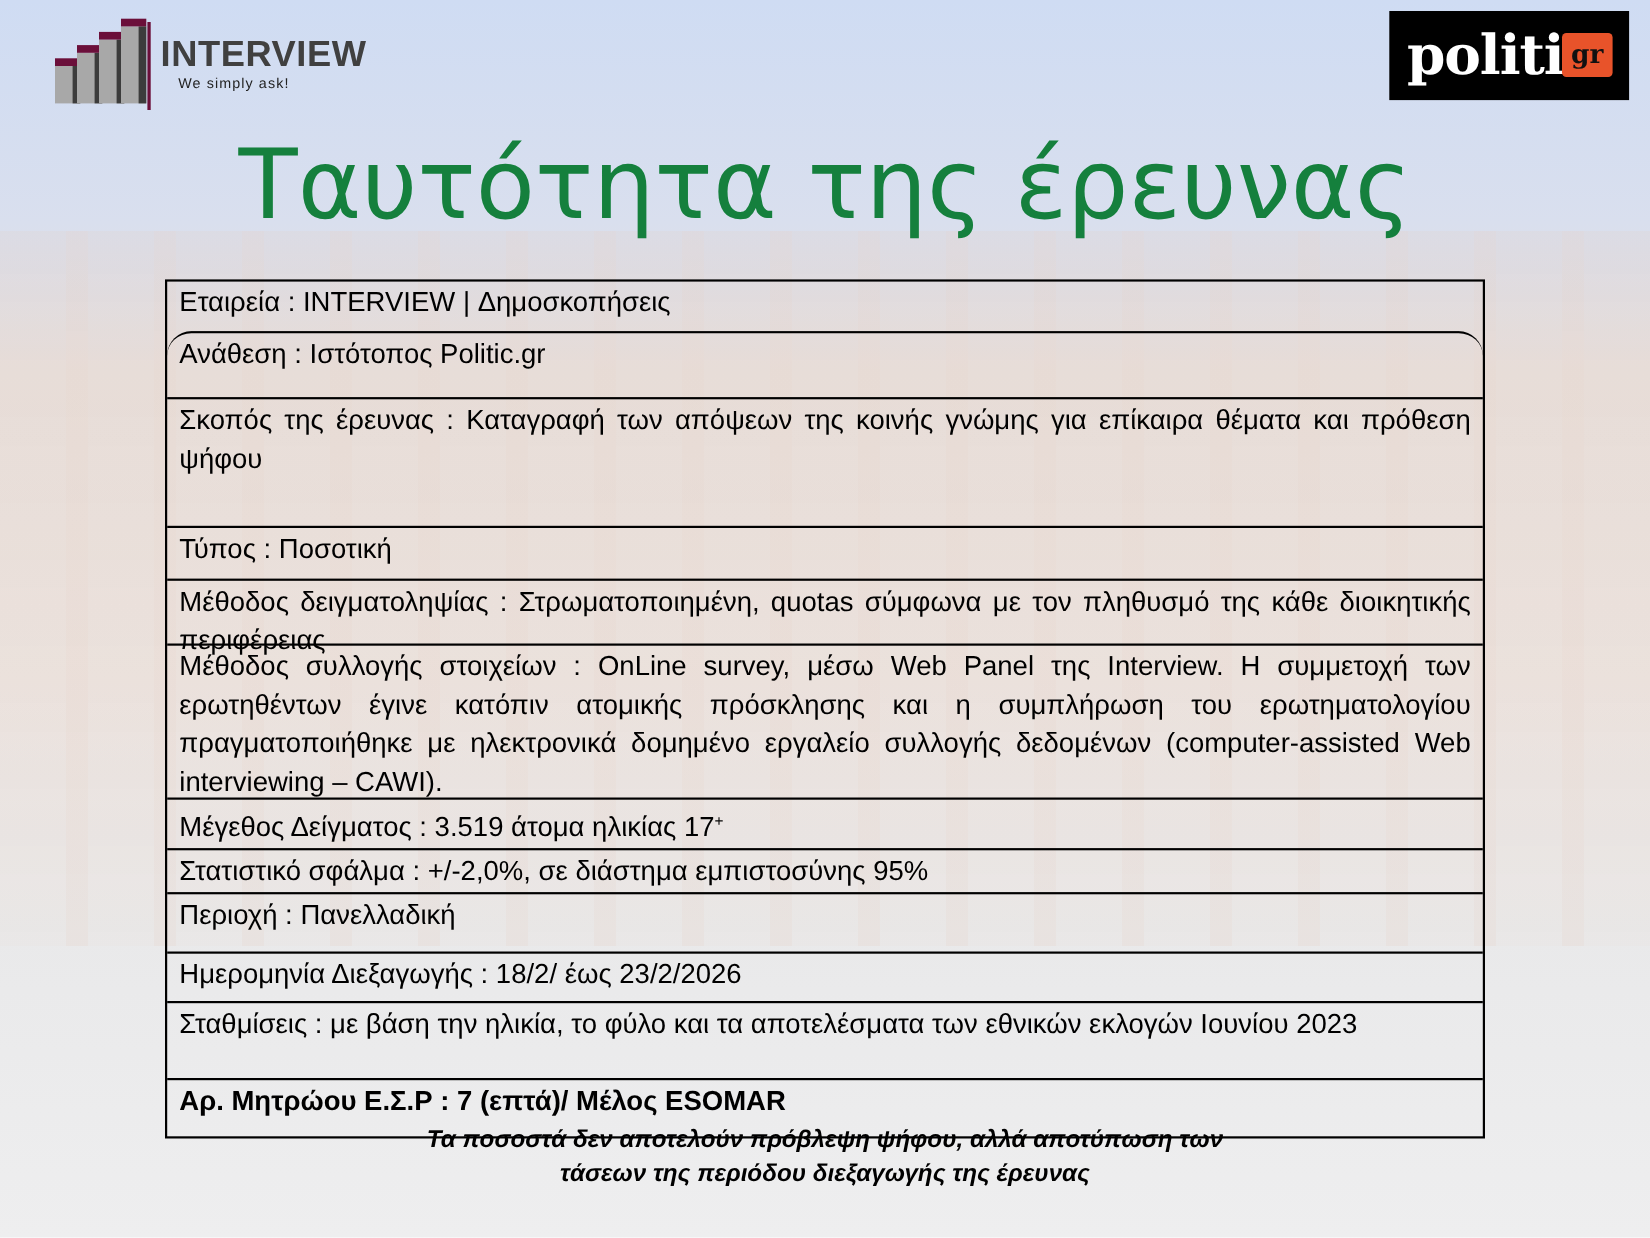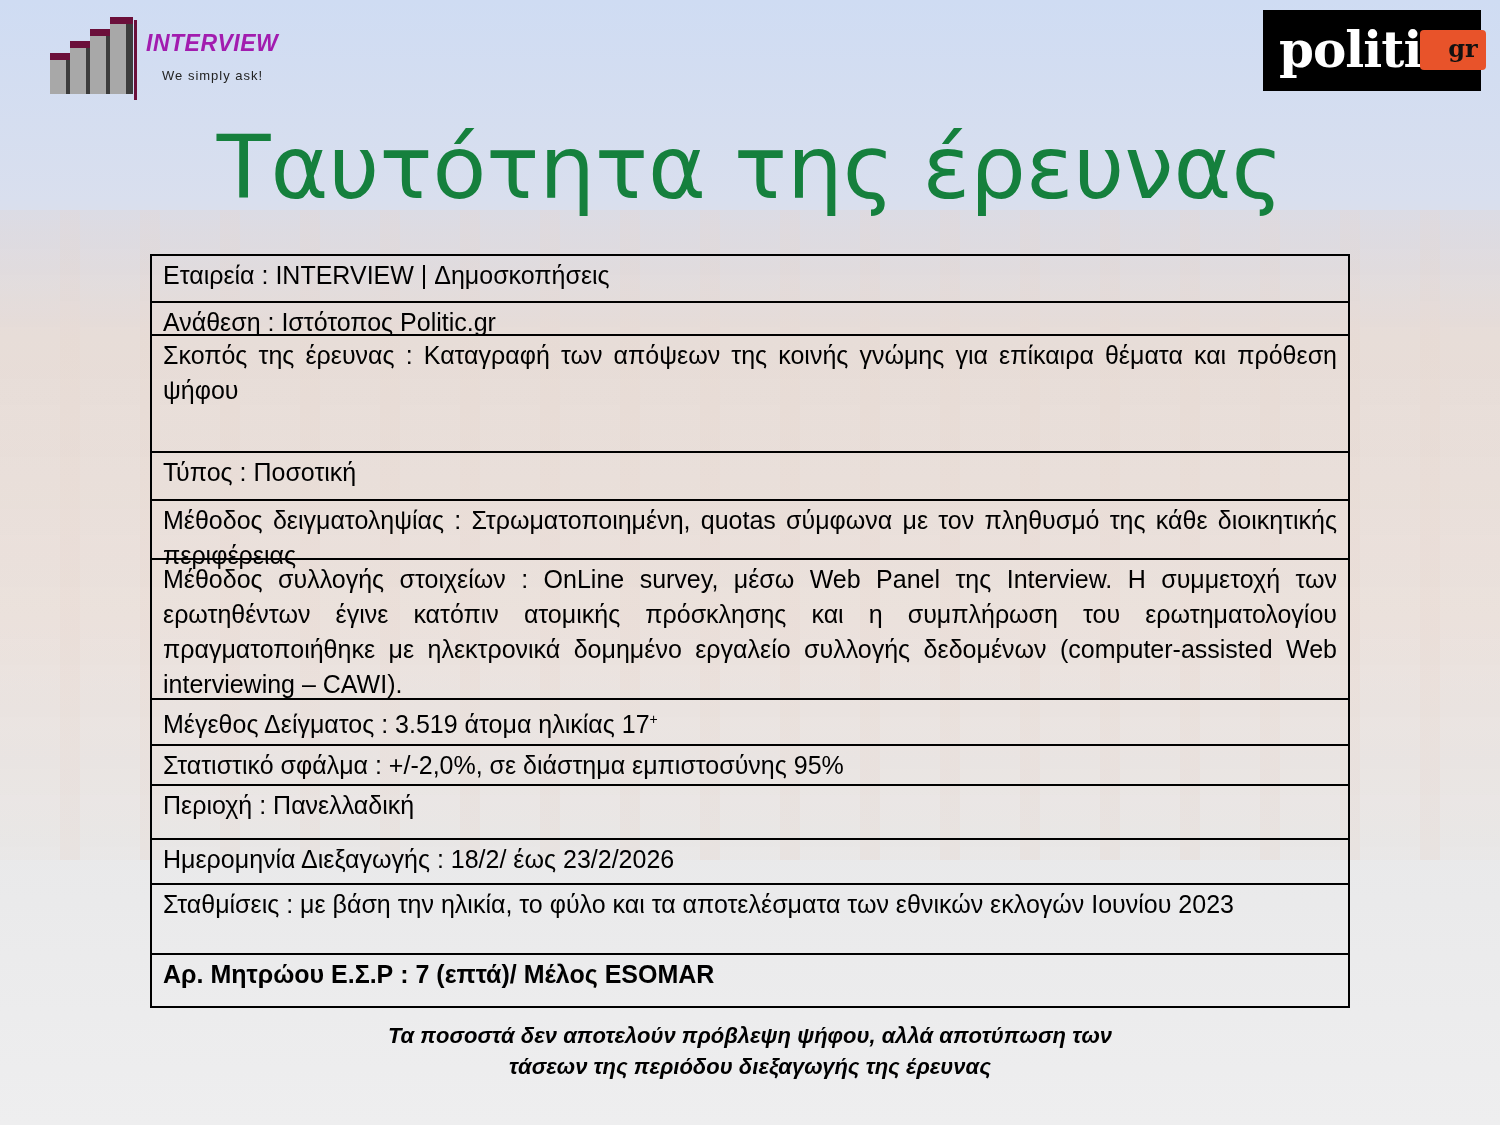--- a/index.html
+++ b/index.html
@@ -13,25 +13,25 @@
     background:
       repeating-linear-gradient(90deg, rgba(255,255,255,0) 0px, rgba(255,255,255,0) 60px, rgba(230,210,200,0.35) 60px, rgba(230,210,200,0.35) 80px),
       linear-gradient(180deg, rgba(225,205,195,0.35), rgba(235,220,210,0.25));
     opacity:0.6;
   }
   .logo-left { position:absolute; left:48px; top:18px; width:330px; height:84px; }
   .bars { position:absolute; left:0; top:0; width:82px; height:84px; }
   .bar { position:absolute; bottom:8px; width:16px; background:#a8a8a8; border-right:7px solid #3c3c3c; }
   .bar::before { content:""; position:absolute; top:-7px; left:0; width:23px; height:7px; background:#6b0f3a; }
   .logo-divider { position:absolute; left:86px; top:2px; width:3px; height:80px; background:#6b0f3a; }
-  .logo-name { position:absolute; left:98px; top:12px; font-size:23px; font-weight:bold; color:#a21caf; letter-spacing:0.5px;font-style:italic; }
+  .logo-name { position:absolute; left:98px; top:12px; font-size:33px; font-weight:bold; color:#404040; letter-spacing:0.5px; }
   .logo-tag { position:absolute; left:100px; top:50px; font-size:13px; color:#222; letter-spacing:1px;margin-left:14px; }
   .logo-right { position:absolute; left:1263px; top:10px; width:218px; height:81px; background:#000; }
   .politic-word { position:absolute; left:16px; top:10px; font-family:"DejaVu Serif", serif; font-weight:bold; font-size:50px; color:#fff; letter-spacing:-1px; }
-  .gr-badge { position:absolute; left:157px; top:20px; width:46px; height:40px; background:#e8532a; border-radius:4px; color:#111; font-family:"DejaVu Serif", serif; font-weight:bold; font-size:24px; text-align:center; line-height:38px;padding-left:20px; }
+  .gr-badge { position:absolute; left:157px; top:20px; width:46px; height:40px; background:#e8532a; border-radius:4px; color:#111; font-family:"DejaVu Serif", serif; font-weight:bold; font-size:24px; text-align:center; line-height:38px; }
   .title { position:absolute; left:0; width:1500px; top:116px; text-align:center; font-family:"DejaVu Sans", sans-serif; font-size:88px; color:#15803d; }
   .table { position:absolute; left:150px; top:254px; width:1200px; border:2px solid #000; box-sizing:border-box; }
   .row { border-top:2px solid #000; padding:2px 11px 4px 11px; font-size:25px; line-height:35px; color:#000; text-align:justify; box-sizing:border-box; }
   .row:first-child { border-top:none; }
   .note { position:absolute; left:0; width:1500px; top:1020px; text-align:center; font-size:22px; font-weight:bold; font-style:italic; line-height:31px; color:#000; }
   sup { font-size:14px; }
 </style>
 </head>
 <body>
 
@@ -51,21 +51,21 @@
 
 <div class="logo-right">
   <div class="politic-word">politic</div>
   <div class="gr-badge">gr</div>
 </div>
 
 <div class="title">Ταυτότητα της έρευνας</div>
 
 <div class="table" id="tbl">
     <div class="row" style="height: 45px;"><span>Εταιρεία : INTERVIEW  | Δημοσκοπήσεις</span></div>
-    <div class="row" style="height: 33px;"><span>Ανάθεση : Ιστότοπος Politic.gr</span></div>
+    <div class="row" style="height: 60px; border-radius: 22px;"><span>Ανάθεση : Ιστότοπος Politic.gr</span></div>
     <div class="row" style="height: 95px;"><span>Σκοπός της έρευνας : Καταγραφή των απόψεων της κοινής γνώμης για επίκαιρα θέματα και πρόθεση ψήφου</span></div>
     <div class="row" style="height: 48px; margin-top: 22px;"><span>Τύπος : Ποσοτική</span></div>
     <div class="row" style="height: 59px;"><span>Μέθοδος δειγματοληψίας : Στρωματοποιημένη, quotas σύμφωνα με τον πληθυσμό της κάθε διοικητικής περιφέρειας</span></div>
     <div class="row" style="height: 140px;"><span>Μέθοδος συλλογής στοιχείων : OnLine survey, μέσω Web Panel της Interview. Η συμμετοχή των ερωτηθέντων έγινε κατόπιν ατομικής πρόσκλησης και η συμπλήρωση του ερωτηματολογίου πραγματοποιήθηκε με ηλεκτρονικά δομημένο εργαλείο συλλογής δεδομένων (computer-assisted Web interviewing – CAWI).</span></div>
     <div class="row" style="height: 46px;"><span>Μέγεθος Δείγματος : 3.519 άτομα ηλικίας 17</span><sup>+</sup></div>
     <div class="row" style="height: 40px;"><span>Στατιστικό  σφάλμα : +/-2,0%, σε διάστημα εμπιστοσύνης 95%</span></div>
     <div class="row" style="height: 54px;"><span>Περιοχή : Πανελλαδική</span></div>
     <div class="row" style="height: 45px;"><span>Ημερομηνία Διεξαγωγής : 18/2/ έως 23/2/2026</span></div>
     <div class="row" style="height: 70px;"><span>Σταθμίσεις : με βάση την ηλικία, το φύλο και τα αποτελέσματα των εθνικών εκλογών Ιουνίου 2023</span></div>
     <div class="row" style="height: 53px; font-weight: bold;"><span>Αρ. Μητρώου Ε.Σ.Ρ : 7 (επτά)/ Μέλος ESOMAR</span></div>

